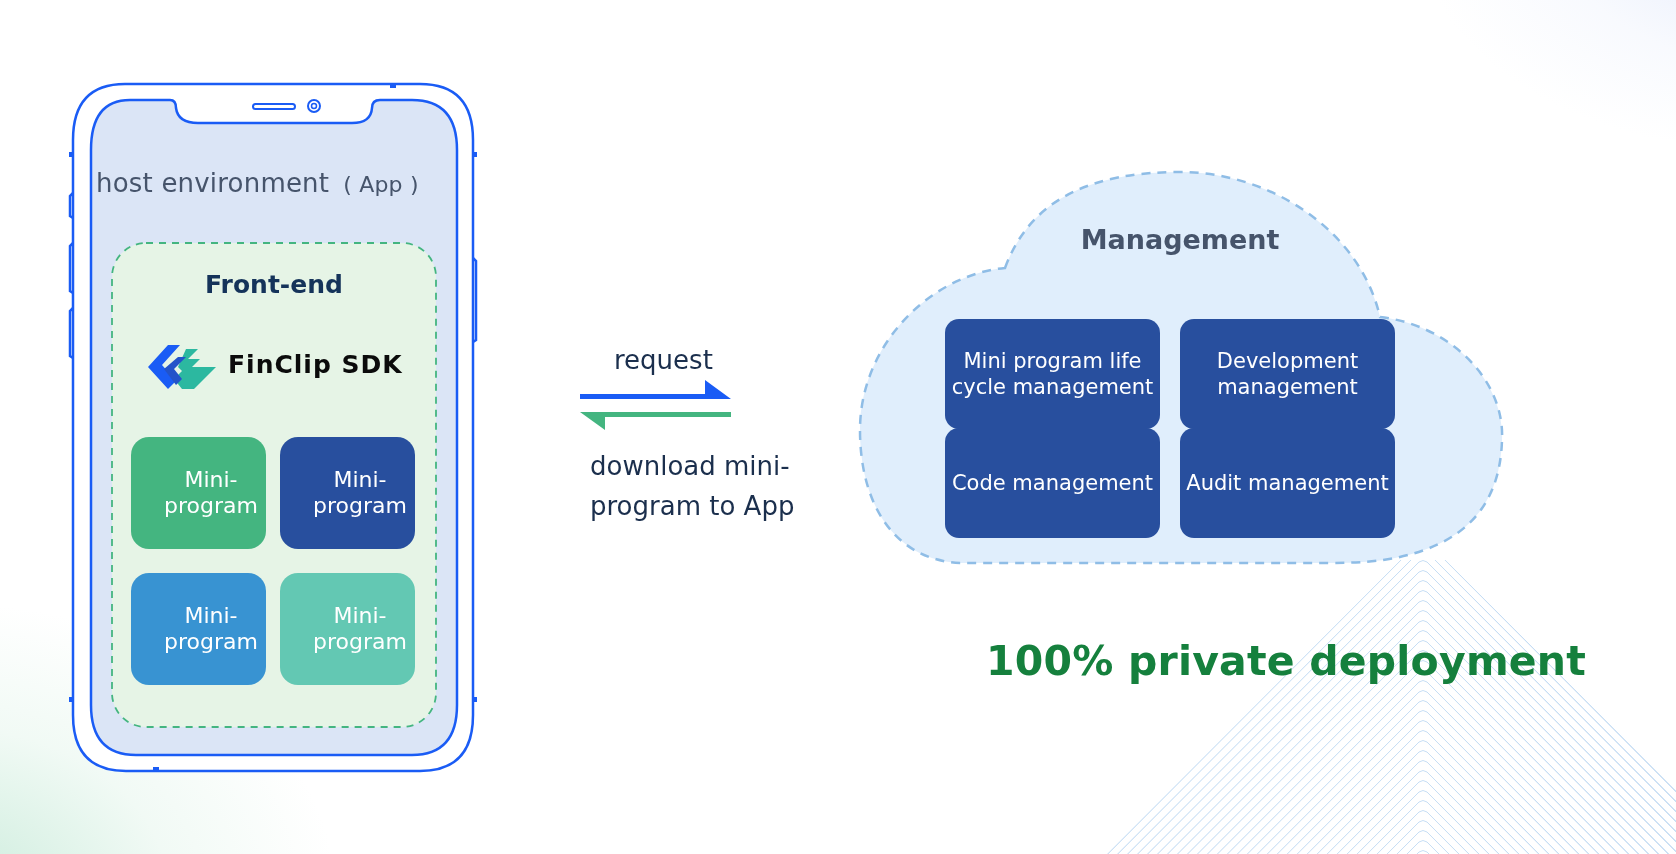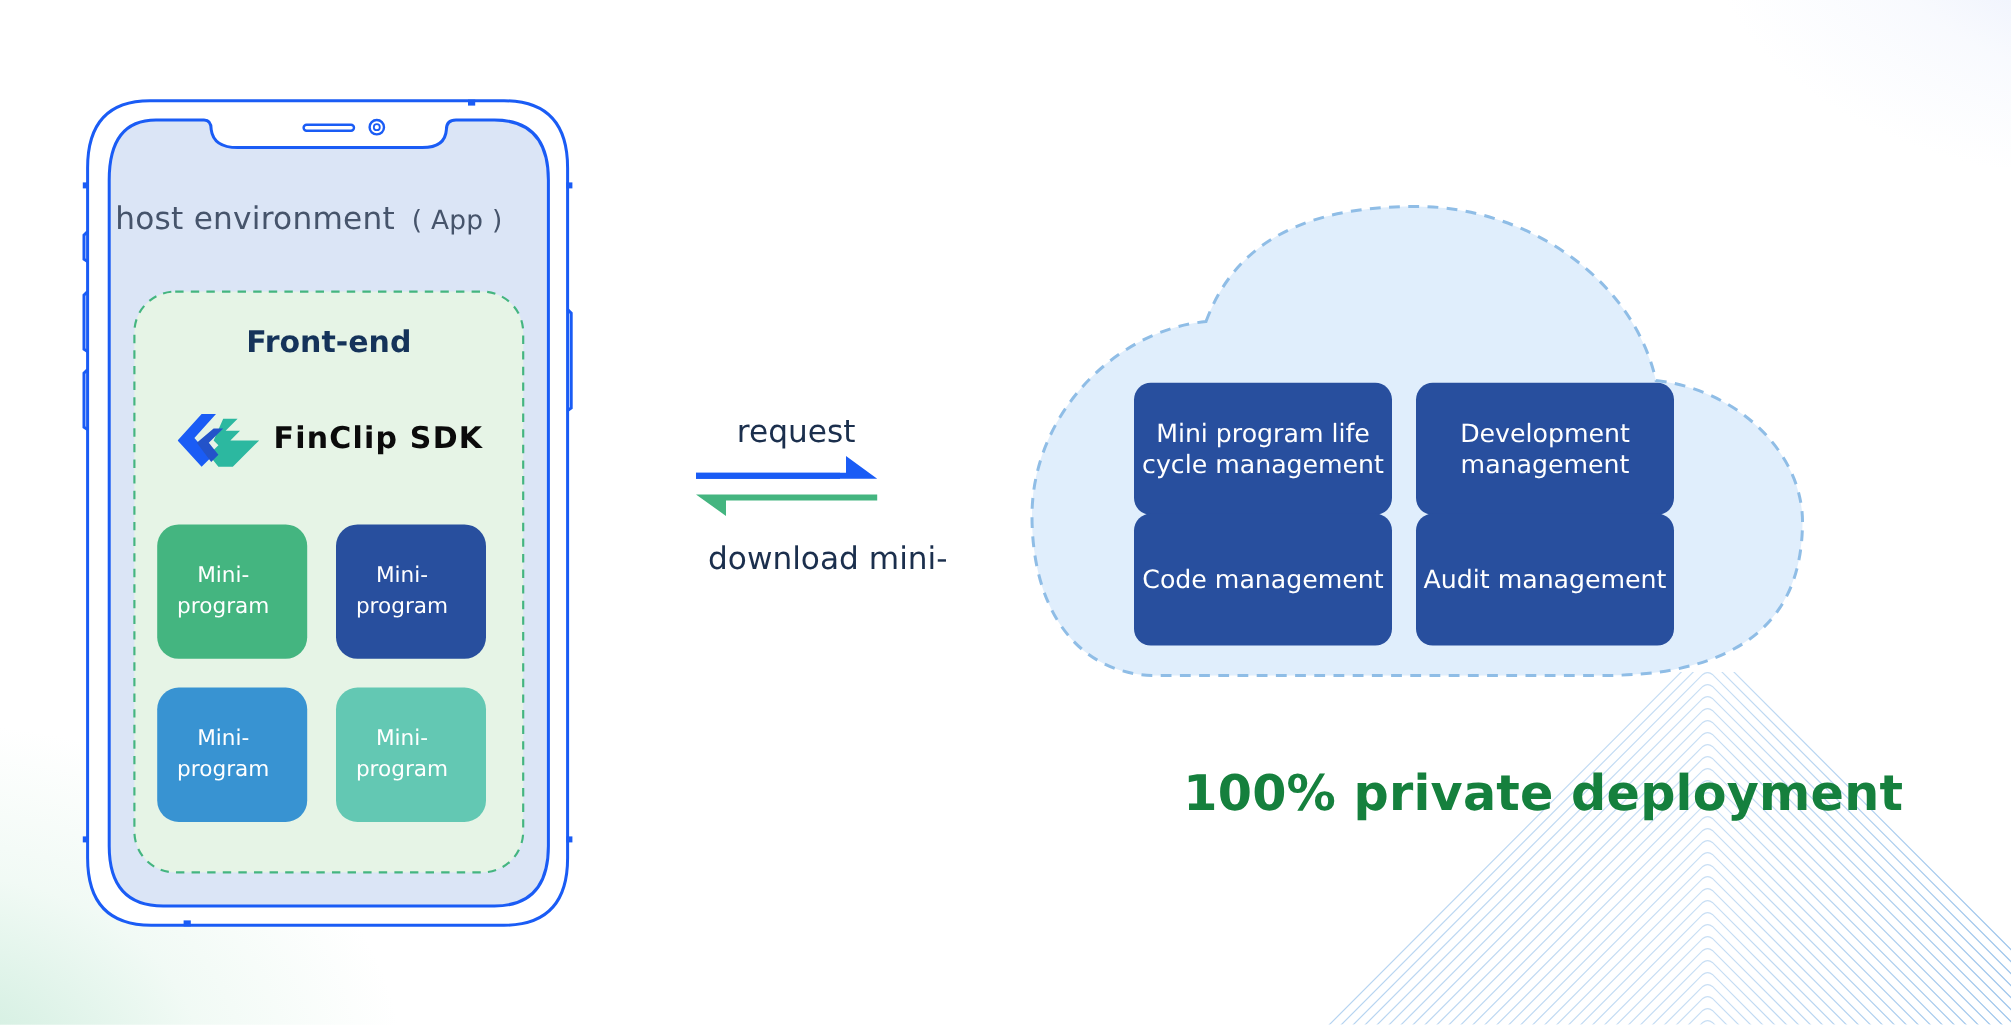--- a/index.html
+++ b/index.html
@@ -28,23 +28,23 @@
   .front-title {
     left: 112px; top: 270px; width: 324px; text-align: center;
     font-weight: bold; font-size: 25px; color: #15335a;
   }
   .sdk-logo { left: 148px; top: 343px; width: 68px; height: 48px; }
   .sdk-text {
     left: 228px; top: 350px; font-weight: bold; font-size: 25px; color: #0b0b0b;
     letter-spacing: 1px; white-space: nowrap;
   }
   .tile {
-    position: absolute; width: 125px; height: 112px; border-radius: 18px;
-    display: flex; align-items: center; justify-content: flex-start; text-align: center;
-    color: #ffffff; font-size: 18px; line-height: 26px;
+    position: absolute; width: 135px; height: 112px; border-radius: 18px;
+    display: flex; align-items: center; justify-content: flex-end; text-align: center;
+    color: #ffffff; font-size: 22px; line-height: 26px;
     font-family: "DejaVu Sans", sans-serif;
   }
   .tile span { display: block; width: 110px; }
 
   .arrow-label {
     font-size: 26px; color: #1b2f4d; white-space: nowrap;
     font-family: "DejaVu Sans", sans-serif;
   }
   .req-label { left: 614px; top: 345px; }
   .dl-label { left: 590px; top: 446px; line-height: 40px; }
@@ -236,23 +236,25 @@
 <div class="tile" style="left:131px; top:573px; background:#3893d2;">
   <span>Mini-program</span>
 </div>
 <div class="tile" style="left:280px; top:573px; background:#63c8b3;">
   <span>Mini-program</span>
 </div>
 
 <div class="abs arrow-label req-label">request</div>
 <div class="abs arrow-label dl-label">
   <div>download mini-</div>
+  <div>program to App</div>
 </div>
 
 <div class="abs cloud-title">
+  <div>Management</div>
 </div>
 
 <div class="cbox" style="left:945px; top:319px;">
   <span>Mini program life cycle management</span>
 </div>
 <div class="cbox" style="left:1180px; top:319px;">
   <span>Development management</span>
 </div>
 <div class="cbox" style="left:945px; top:428px;">
   <span>Code management</span>

